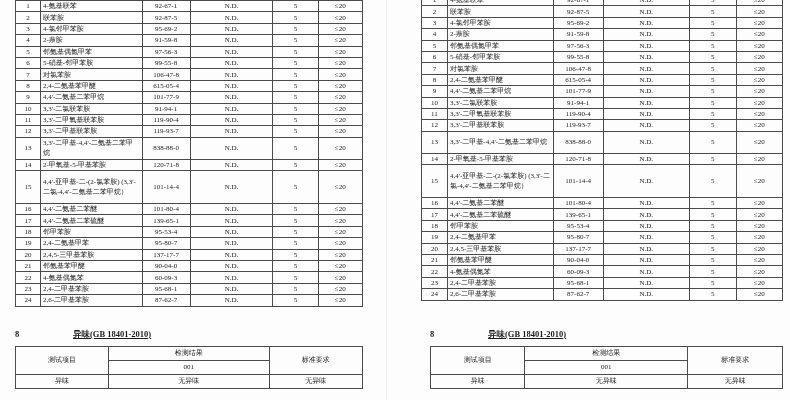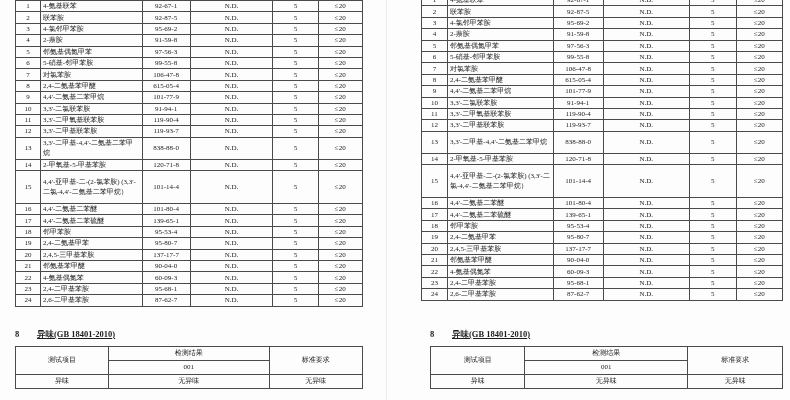--- a/index.html
+++ b/index.html
@@ -56,21 +56,21 @@
   col.mc6 { width: 12.8%; }
 
   
   .section-heading {
     position: absolute; top: 329px; left: 0;
     font-size: 8.5px; font-weight: bold;
     white-space: nowrap;
   }
   #page-right .section-heading { left: 9px; }
   .heading-no { display: inline-block; width: 22px; }
-  .heading-title { text-decoration: underline; }
+  .heading-title { text-decoration: underline; margin-left: 36px; }
 
   
   .odor-table {
     position: absolute; top: 346px; left: 0;
     width: 100%;
   }
   #page-right .odor-table { left: 9px; width: 353px; }
   .odor-table td {
     border: 1px solid #4a4a4a;
     font-size: 7px;

